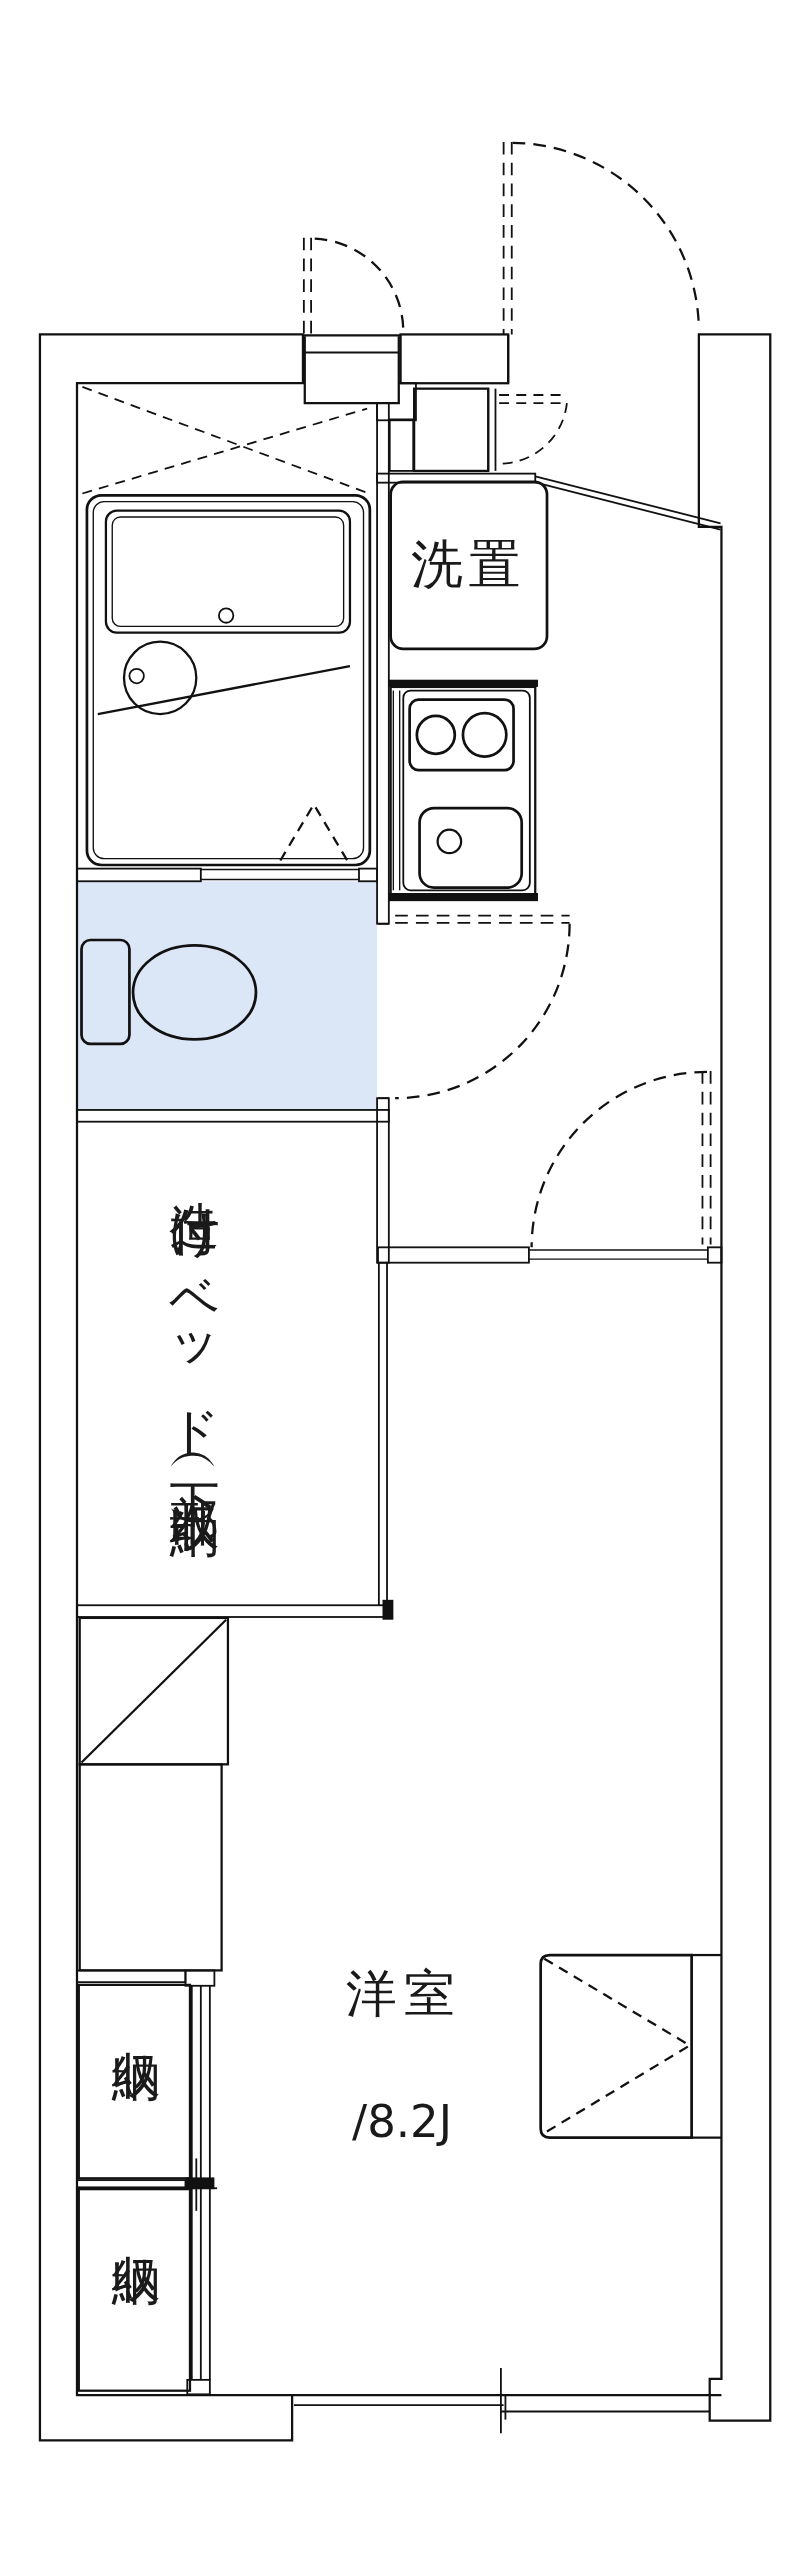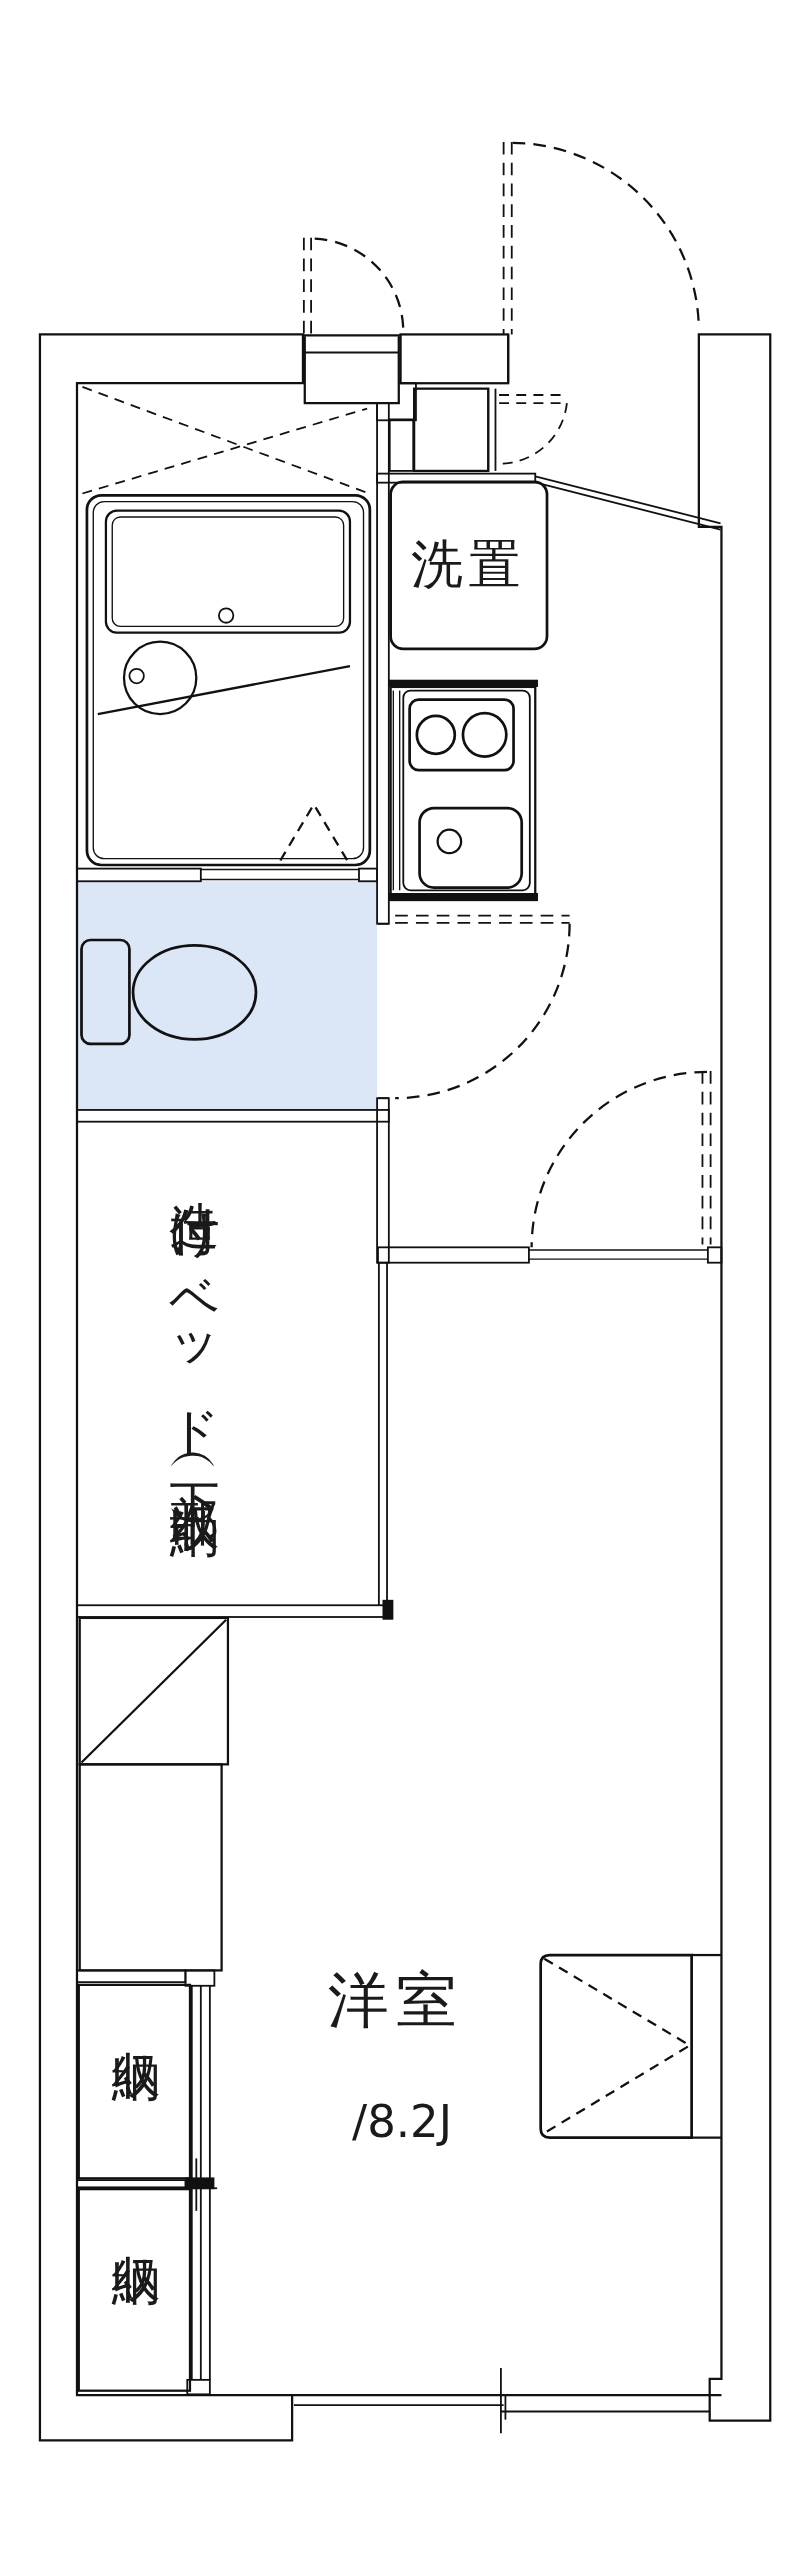--- a/index.html
+++ b/index.html
@@ -11,21 +11,21 @@
   .s15{stroke-width:1.5;} .s2{stroke-width:2;} .s25{stroke-width:2.5;} .s3{stroke-width:3;}
   .dsh{stroke-dasharray:14 9;}
   .dsh2{stroke-dasharray:11 8;}
   .lbl{position:absolute;color:#1a1a1a;}
   .lbl-h{text-align:center;}
   .vtext{writing-mode:vertical-rl;text-orientation:mixed;}
   .washer-lbl{left:387px;top:530px;width:163px;font-size:52px;letter-spacing:5.4px;font-weight:500;}
   .bed-lbl{left:165px;top:1161px;height:389px;font-size:50px;line-height:60px;letter-spacing:8.1px;}
   .sto1-lbl{left:103px;top:2012px;height:159px;font-size:49px;letter-spacing:3.6px;}
   .sto2-lbl{left:103px;top:2216px;height:159px;font-size:49px;letter-spacing:3.6px;}
-  .room-name{left:292px;top:1960px;width:208px;font-size:61px;letter-spacing:7.2px;font-weight:500;}
+  .room-name{left:300px;top:1960px;width:208px;font-size:51px;letter-spacing:7.2px;font-weight:500;}
   .room-area{left:289px;top:2041px;width:226px;font-size:45px;}
   .room-tatami{left:289px;top:2095px;width:226px;font-size:45px;text-align:center;}
 </style>
 </head>
 <body>
 
 <div class="stage">
 
   <svg class="plan-svg" width="812" height="2576" viewBox="0 0 898 2850">
 

